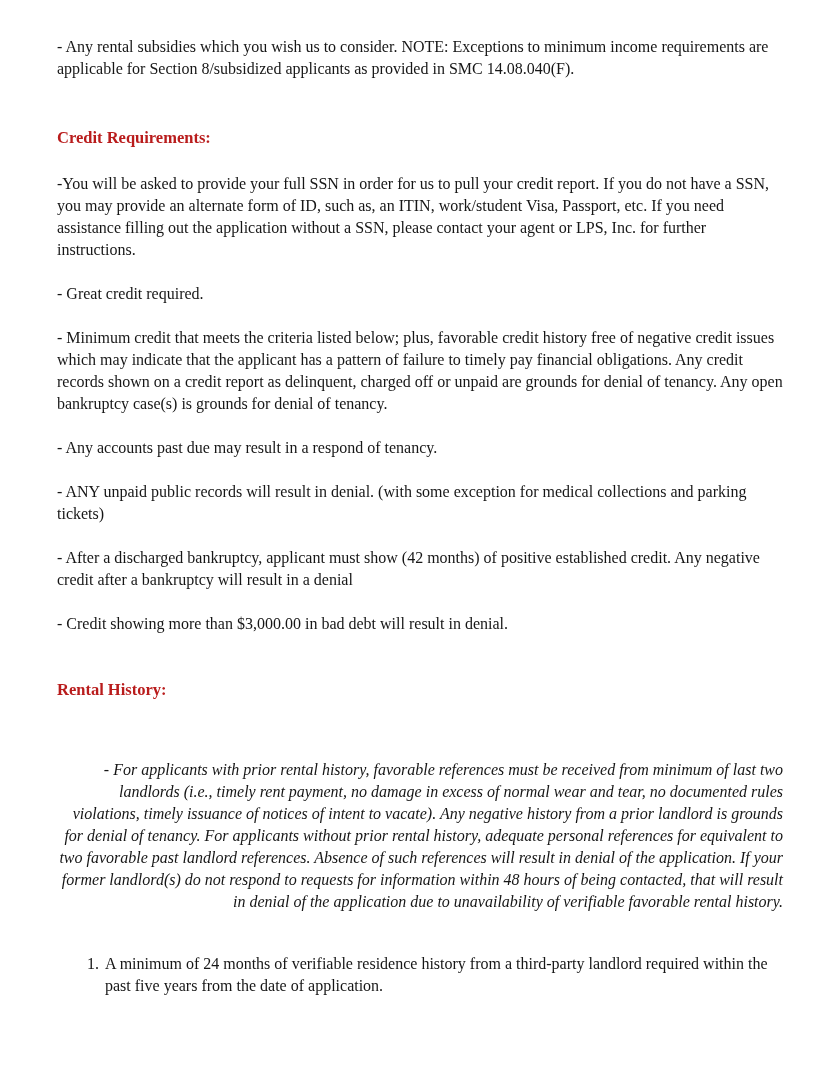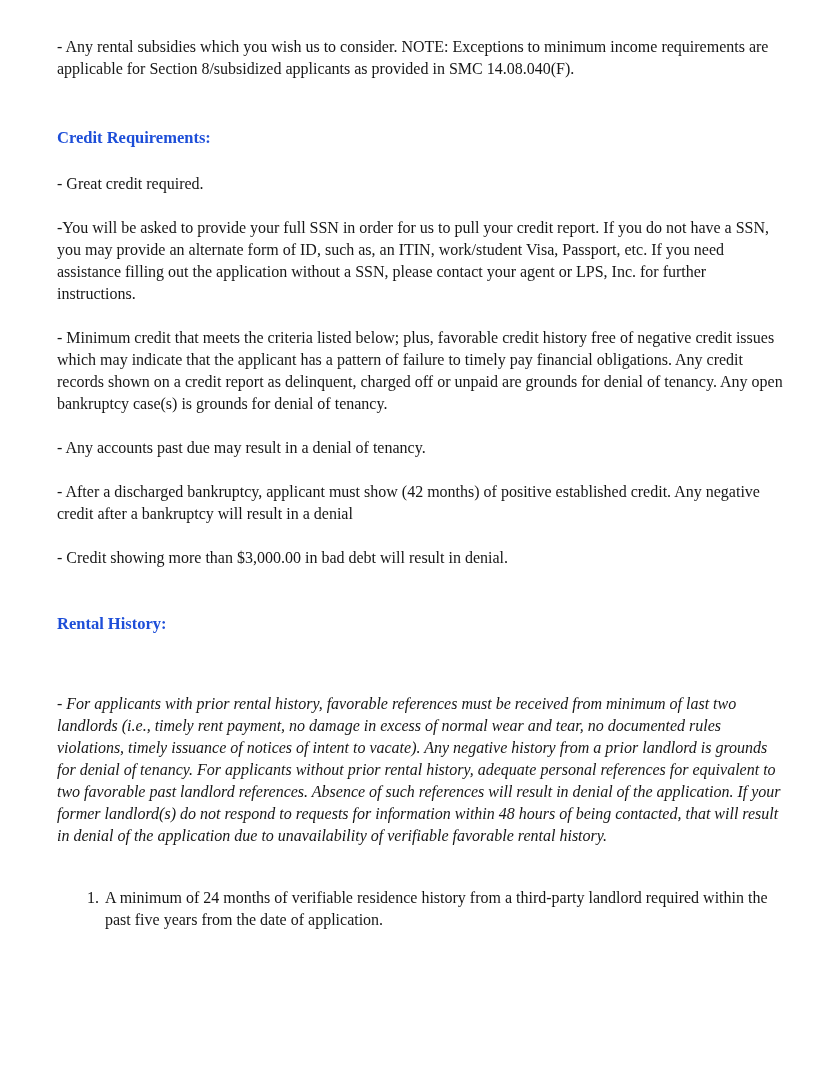--- a/index.html
+++ b/index.html
@@ -23,57 +23,59 @@
   .para {
     margin: 0 0 22px 0;
   }
   .para.intro {
     margin-bottom: 0;
   }
   .heading {
     font-family: "Liberation Serif", "DejaVu Serif", serif;
     font-size: 16.5px;
     font-weight: bold;
-    color: #1d4ed8;
+    color: #b91c1c;
     margin: 0 0 24px 0;
   }
   .heading.credit {
     margin-top: 47px;
   }
   .heading.rental {
     margin-top: 44px;
     margin-bottom: 4px;
   }
   .para.italic {
     font-style: italic;
     margin-top: 58px;
     margin-bottom: 0;
+    text-align: right;
   }
   ol.numlist {
     margin: 40px 0 0 0;
     padding: 0 0 0 46px;
   }
   ol.numlist li {
     margin: 0;
     padding-left: 2px;
   }
 </style>
 </head>
 <body>
 
 <div class="page">
 
   <p class="para intro">- Any rental subsidies which you wish us to consider. NOTE: Exceptions to minimum income requirements are applicable for Section 8/subsidized applicants as provided in SMC 14.08.040(F).</p>
 
   <h3 class="heading credit">Credit Requirements:</h3>
 
+  <p class="para">-You will be asked to provide your full SSN in order for us to pull your credit report. If you do not have a SSN, you may provide an alternate form of ID, such as, an ITIN, work/student Visa, Passport, etc. If you need assistance filling out the application without a SSN, please contact your agent or LPS, Inc. for further instructions.</p>
   <p class="para">- Great credit required.</p>
-  <p class="para">-You will be asked to provide your full SSN in order for us to pull your credit report. If you do not have a SSN, you may provide an alternate form of ID, such as, an ITIN, work/student Visa, Passport, etc. If you need assistance filling out the application without a SSN, please contact your agent or LPS, Inc. for further instructions.</p>
   <p class="para">- Minimum credit that meets the criteria listed below; plus, favorable credit history free of negative credit issues which may indicate that the applicant has a pattern of failure to timely pay financial obligations. Any credit records shown on a credit report as delinquent, charged off or unpaid are grounds for denial of tenancy. Any open bankruptcy case(s) is grounds for denial of tenancy.</p>
-  <p class="para">- Any accounts past due may result in a denial of tenancy.</p>
+  <p class="para">- Any accounts past due may result in a respond of tenancy.</p>
+  <p class="para">- ANY unpaid public records will result in denial. (with some exception for medical collections and parking tickets)</p>
   <p class="para">- After a discharged bankruptcy, applicant must show (42 months) of positive established credit. Any negative credit after a bankruptcy will result in a denial</p>
   <p class="para">- Credit showing more than $3,000.00 in bad debt will result in denial.</p>
 
   <h3 class="heading rental">Rental History:</h3>
 
   <p class="para italic">- For applicants with prior rental history, favorable references must be received from minimum of last two landlords (i.e., timely rent payment, no damage in excess of normal wear and tear, no documented rules violations, timely issuance of notices of intent to vacate). Any negative history from a prior landlord is grounds for denial of tenancy. For applicants without prior rental history, adequate personal references for equivalent to two favorable past landlord references. Absence of such references will result in denial of the application. If your former landlord(s) do not respond to requests for information within 48 hours of being contacted, that will result in denial of the application due to unavailability of verifiable favorable rental history.</p>
 
   <ol class="numlist">
     <li>A minimum of 24 months of verifiable residence history from a third-party landlord required within the past five years from the date of application.</li>
 

